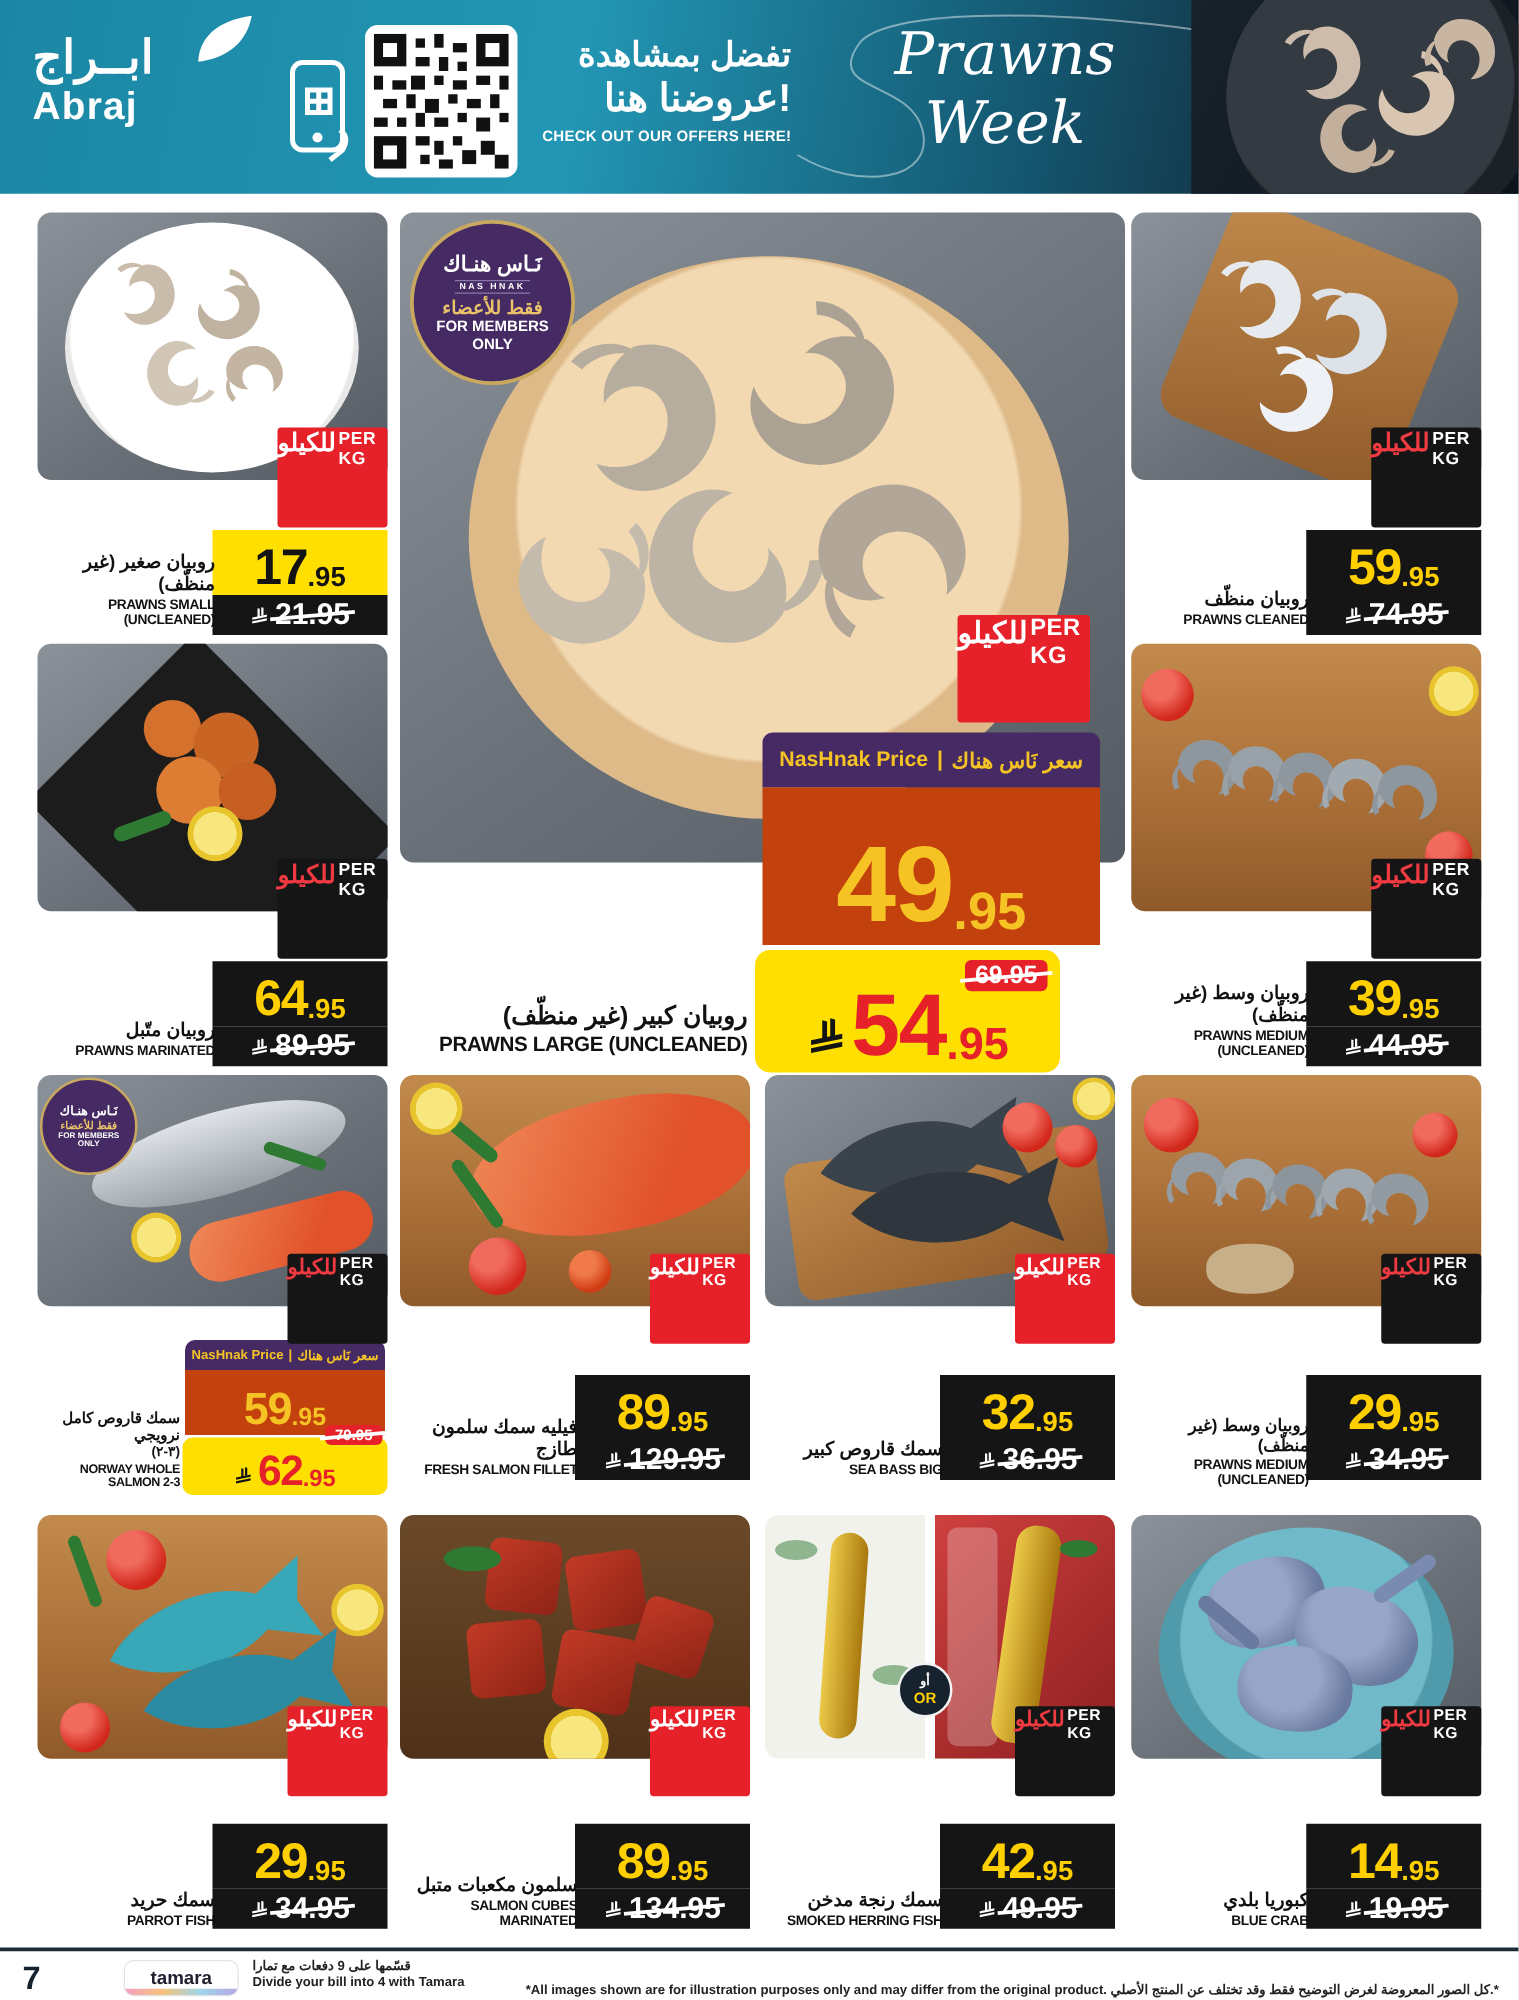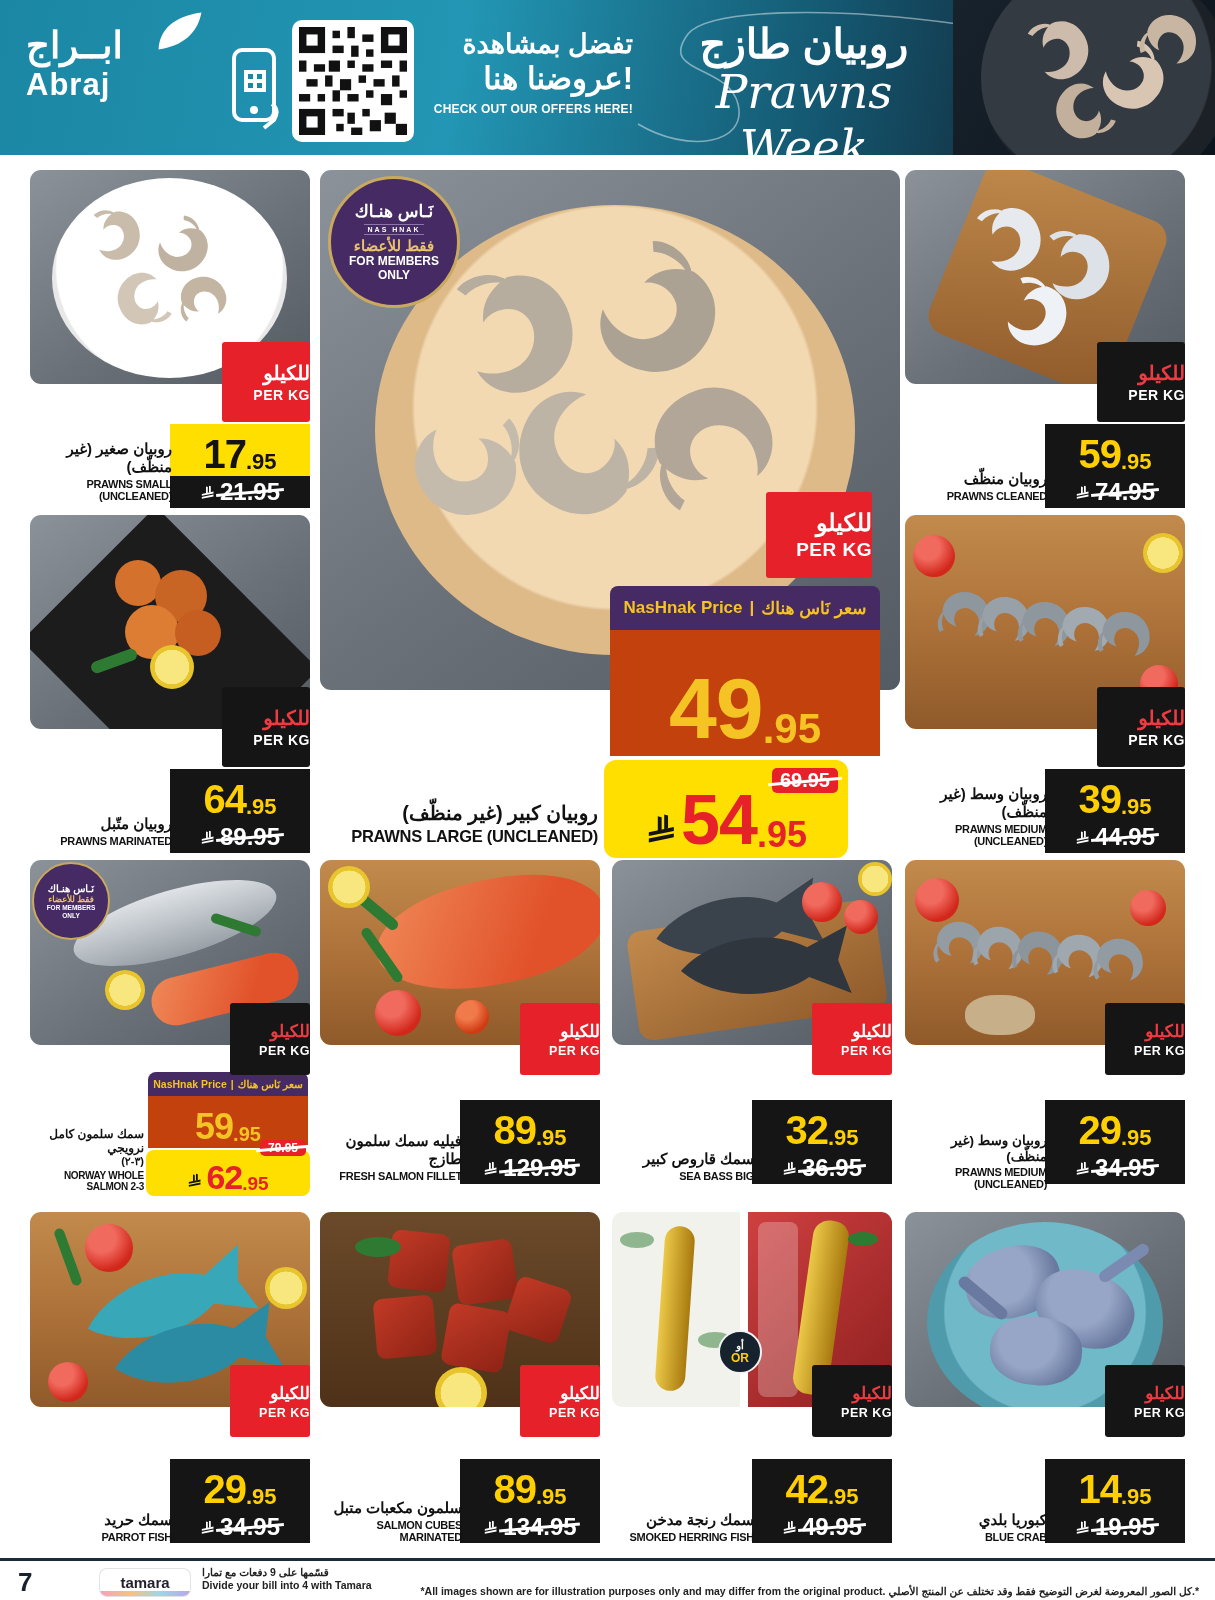--- a/index.html
+++ b/index.html
@@ -31,22 +31,22 @@
   
   .card { position:absolute; width:280px; }
   .photo { position:absolute; left:0; top:0; width:280px; overflow:hidden;border-radius:11px; }
   .slate { background:linear-gradient(145deg,#8b929a 0%,#6a7178 55%,#555b62 100%); }
   .wood  { background:linear-gradient(180deg,#c28a4c 0%,#ab7038 55%,#8f5a2a 100%); }
   .plate { position:absolute; background:radial-gradient(circle at 50% 45%, #ffffff 0 70%, #e8e8e8 71% 100%); border-radius:50%; }
   .shr, .fsh { position:absolute; }
   .shr svg, .fsh svg, .shr use, .fsh use { fill:currentColor; }
   .deco { position:absolute; }
 
-  .perkg { position:absolute; right:0; width:88px; height:80px; display:flex; flex-direction:column;
-    align-items:flex-end; justify-content:center; gap:2px; border-radius:3px; z-index:4; }
+  .perkg { position:absolute; right:0; width:88px; height:80px; display:flex; flex-direction:row;
+    align-items:flex-start; justify-content:center; gap:2px; border-radius:3px; z-index:4; }
   .pk-red { background:#e62129; }
   .pk-red .pk-ar, .pk-red .pk-en { color:#fff; }
   .pk-blk { background:#151515; }
   .pk-blk .pk-ar { color:#ef3a42; }
   .pk-blk .pk-en { color:#fff; }
   .pk-ar { font-size:20px; font-weight:bold; }
   .pk-en { font-size:14px; font-weight:bold; letter-spacing:.5px; }
   .pk-big { width:106px; height:86px; }
   .pk-big .pk-ar { font-size:24px; } .pk-big .pk-en { font-size:19px; }
 
@@ -211,21 +211,20 @@
     </div>
     <div class="offers">
       <div class="a1">تفضل بمشاهدة</div>
       <div class="a2">عروضنا هنا!</div>
       <div class="e">CHECK OUT OUR OFFERS HERE!</div>
     </div>
     <svg class="swirl" viewBox="0 0 350 148">
       <path d="M10 120 C60 150 120 140 110 100 C100 60 30 70 60 30 C80 5 200 2 330 20" fill="none" stroke="rgba(255,255,255,.45)" stroke-width="1.6"></path>
     </svg>
     <div class="campaign">
-      <div class="ar">روبيان طازج</div>
       <div class="en">Prawns Week</div>
     </div>
     <div class="bowl">
       <div class="plateC"></div>
       <span class="shr" style="left:70px;top:14px;width:74px;height:74px;color:#cdbcab;transform:rotate(-30deg)"><svg width="74" height="74">
             <use href="#shrimp"></use>
           </svg></span>
       <span class="shr" style="left:140px;top:40px;width:78px;height:78px;color:#d8c5b2;transform:rotate(40deg)"><svg width="78" height="78">
             <use href="#shrimp"></use>
           </svg></span>
@@ -461,21 +460,21 @@
       <svg class="saric" width="15" height="15" viewBox="0 0 100 100" style="fill:#131313;margin-bottom:5px">
           <use href="#sar"></use>
         </svg>
       <span class="pr-s2" style="display:flex;align-items:flex-end">
           <span class="p-int">62</span>
           <span class="p-dec">.95</span>
         </span>
       <span class="mini strike" style="top:-10px;right:4px;font-size:12px">79.95</span>
     </div>
     <div class="nm" style="left:0;width:114px;bottom:4px">
-      <div class="ar" style="font-size:12px">سمك سلمون كامل نرويجي</div>
+      <div class="ar" style="font-size:12px">سمك قاروص كامل نرويجي</div>
       <div class="ar" style="font-size:11px">(٣-٢)</div>
       <div class="en" style="font-size:10px">NORWAY WHOLE SALMON 2-3</div>
     </div>
   </div>
 
   <div class="card" style="left:320px;top:860px;height:336px">
     <div class="photo wood" style="height:185px">
       <div class="fil" style="left:55px;top:20px;width:230px;height:105px;border-radius:55% 45% 50% 50%;transform:rotate(-10deg)"></div>
       <div class="chi" style="left:15px;top:40px;width:70px;height:11px;transform:rotate(40deg)"></div>
       <div class="chi" style="left:30px;top:90px;width:64px;height:10px;transform:rotate(55deg)"></div>

